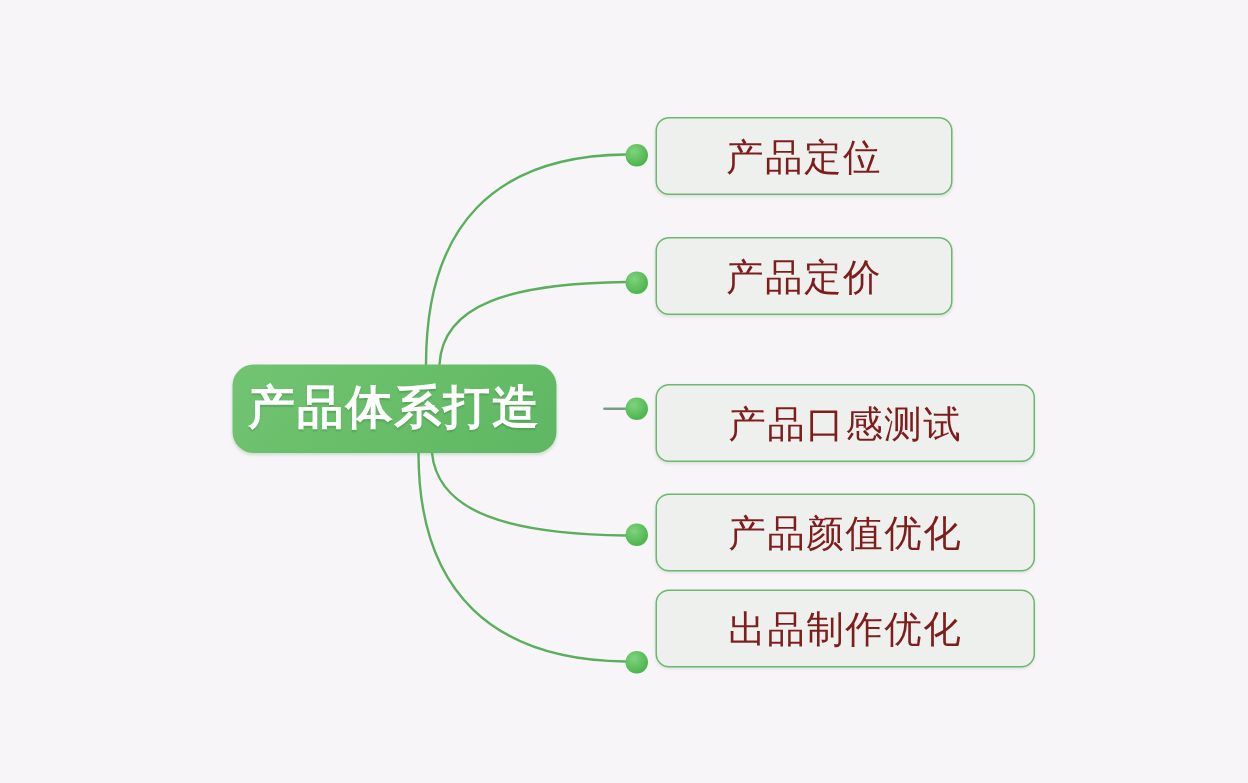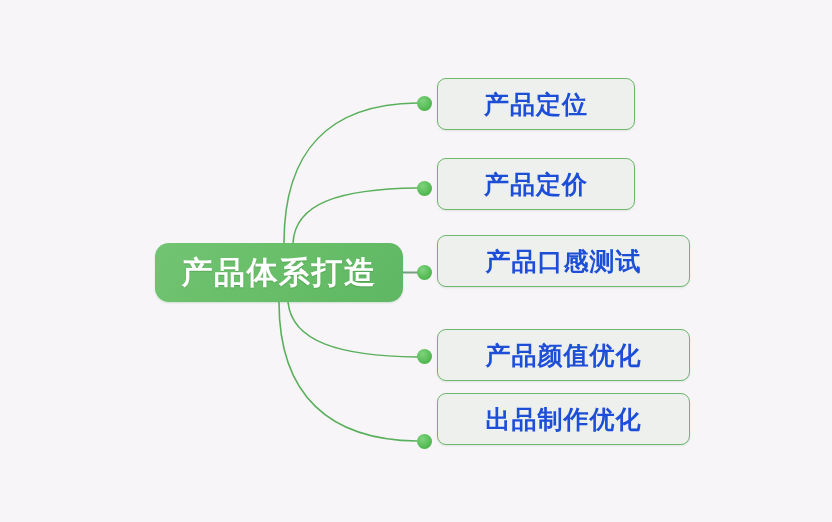--- a/index.html
+++ b/index.html
@@ -27,21 +27,21 @@
     width: 832px;
     height: 522px;
     pointer-events: none;
   }
 
   
   #root-node {
     position: absolute;
     left: 155px;
     top: 243px;
-    width: 248px;
+    width: 216px;
     height: 59px;
     box-sizing: border-box;
     border-radius: 14px;
     background: linear-gradient(135deg, #72c472 0%, #67bd68 55%, #5fb763 100%);
     display: flex;
     align-items: center;
     justify-content: center;
     box-shadow: 0 1px 2px rgba(90,150,90,0.25);
   }
   #root-node .root-label {
@@ -61,33 +61,33 @@
     height: 52px;
     border: 1.4px solid #6cb86e;
     border-radius: 9px;
     background: #eef0ed;
     display: flex;
     align-items: center;
     justify-content: center;
     box-shadow: 0 1px 2px rgba(120,140,120,0.18);
   }
   .branch-node .branch-label {
-    color: #1d4ed8;
+    color: #7f1d1d;
     font-size: 25px;
-    font-weight: 700;
+    font-weight: 400;
     letter-spacing: 1px;
     line-height: 1;
     white-space: nowrap;
   }
   .branch-node[data-size="short"] { left: 437px; width: 198px; }
   .branch-node[data-size="long"]  { left: 437px; width: 253px; }
 
   #branch-node-0 { top: 78px;  }
   #branch-node-1 { top: 158px; }
-  #branch-node-2 { top: 235px; }
+  #branch-node-2 { top: 256px; }
   #branch-node-3 { top: 329px; }
   #branch-node-4 { top: 393px; }
 
   
   .connector-dot {
     position: absolute;
     width: 15px;
     height: 15px;
     border-radius: 50%;
     background: radial-gradient(circle at 38% 33%, #7ed47c 0%, #4fb64f 70%, #46ab48 100%);

